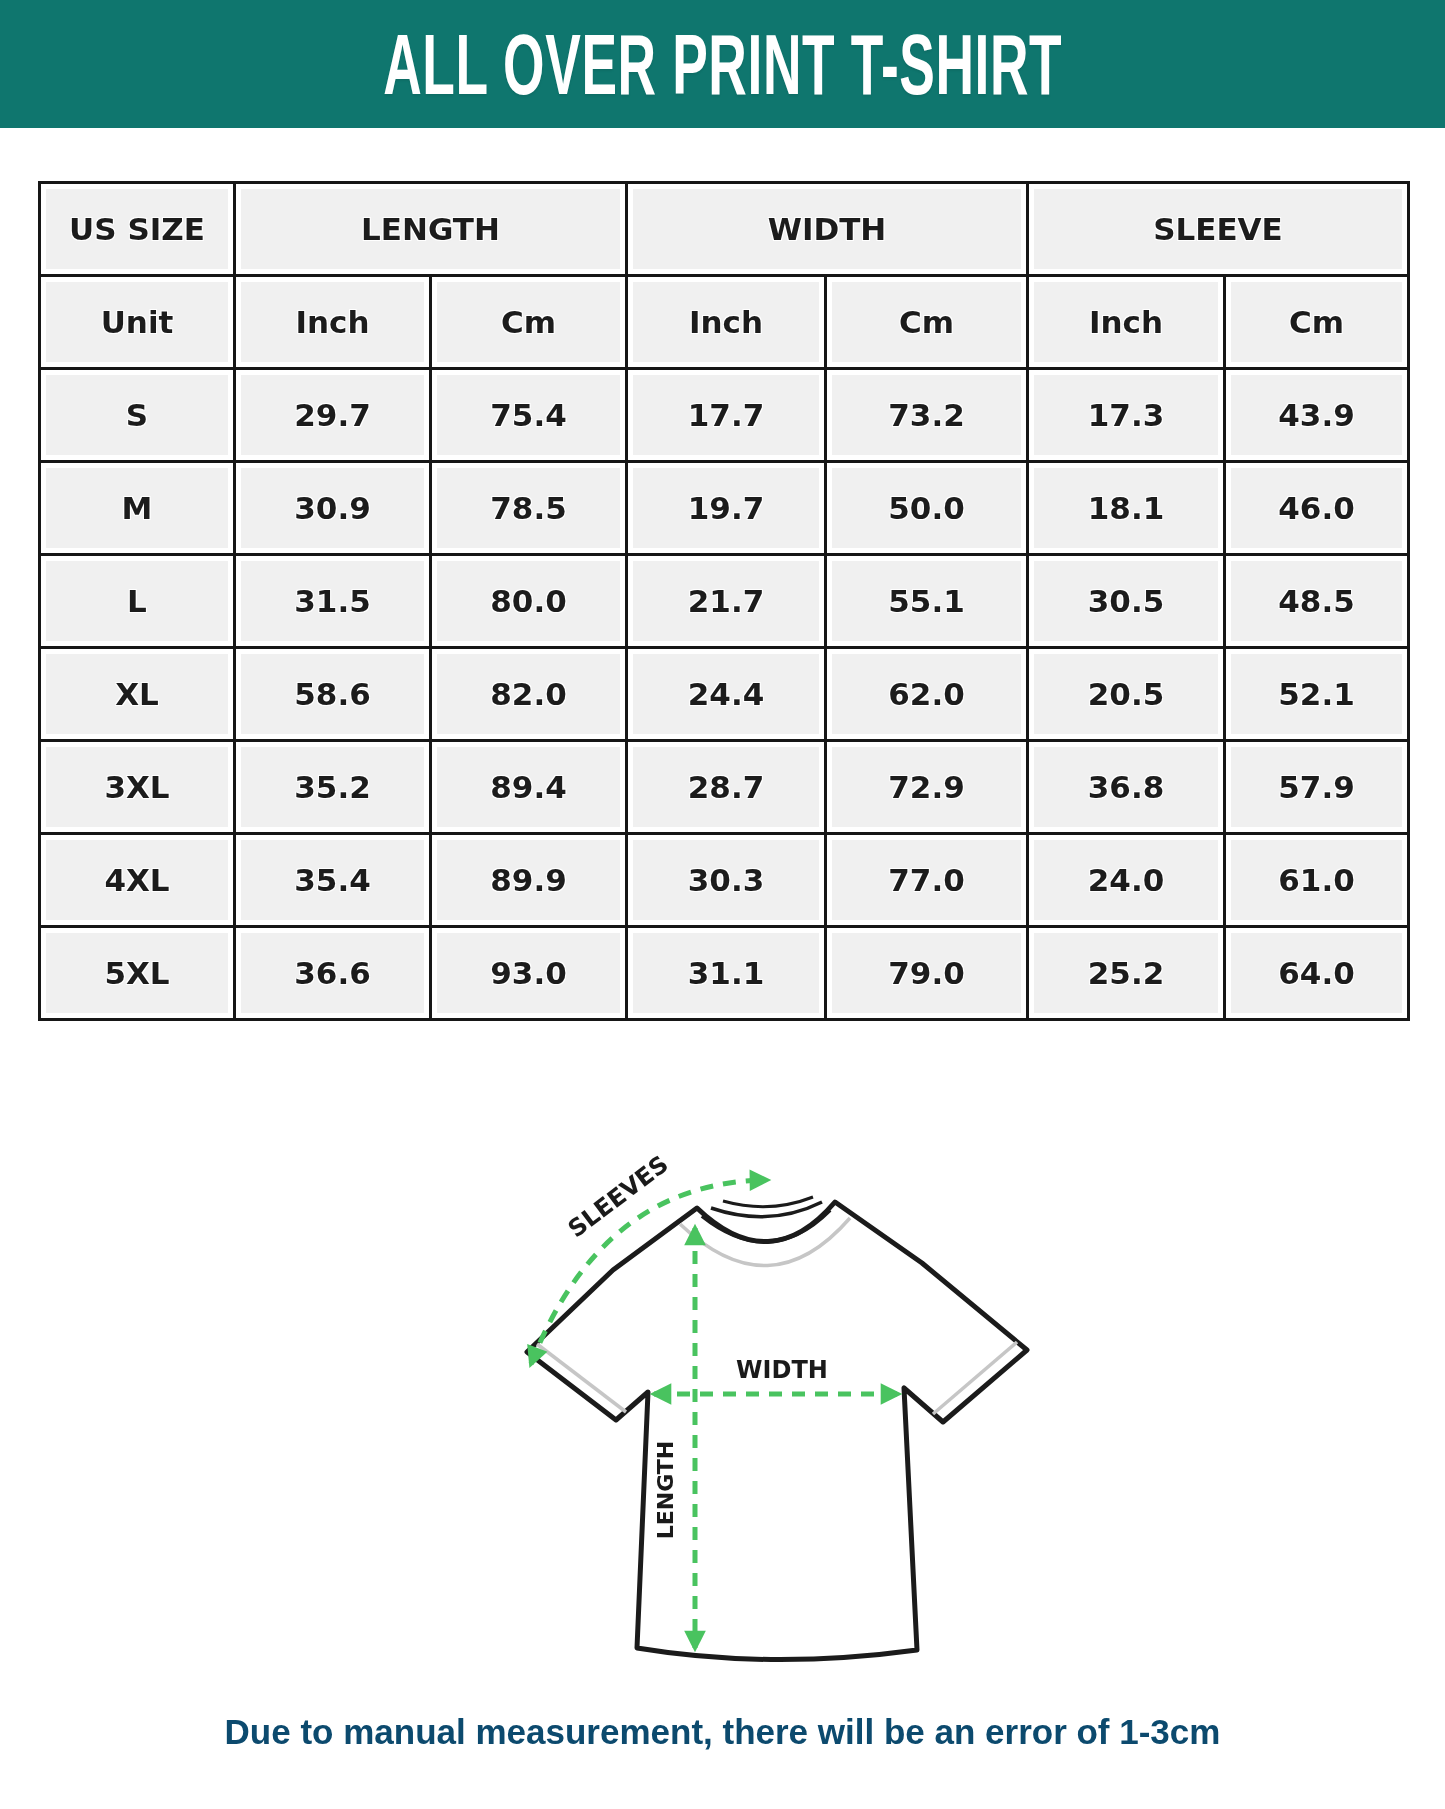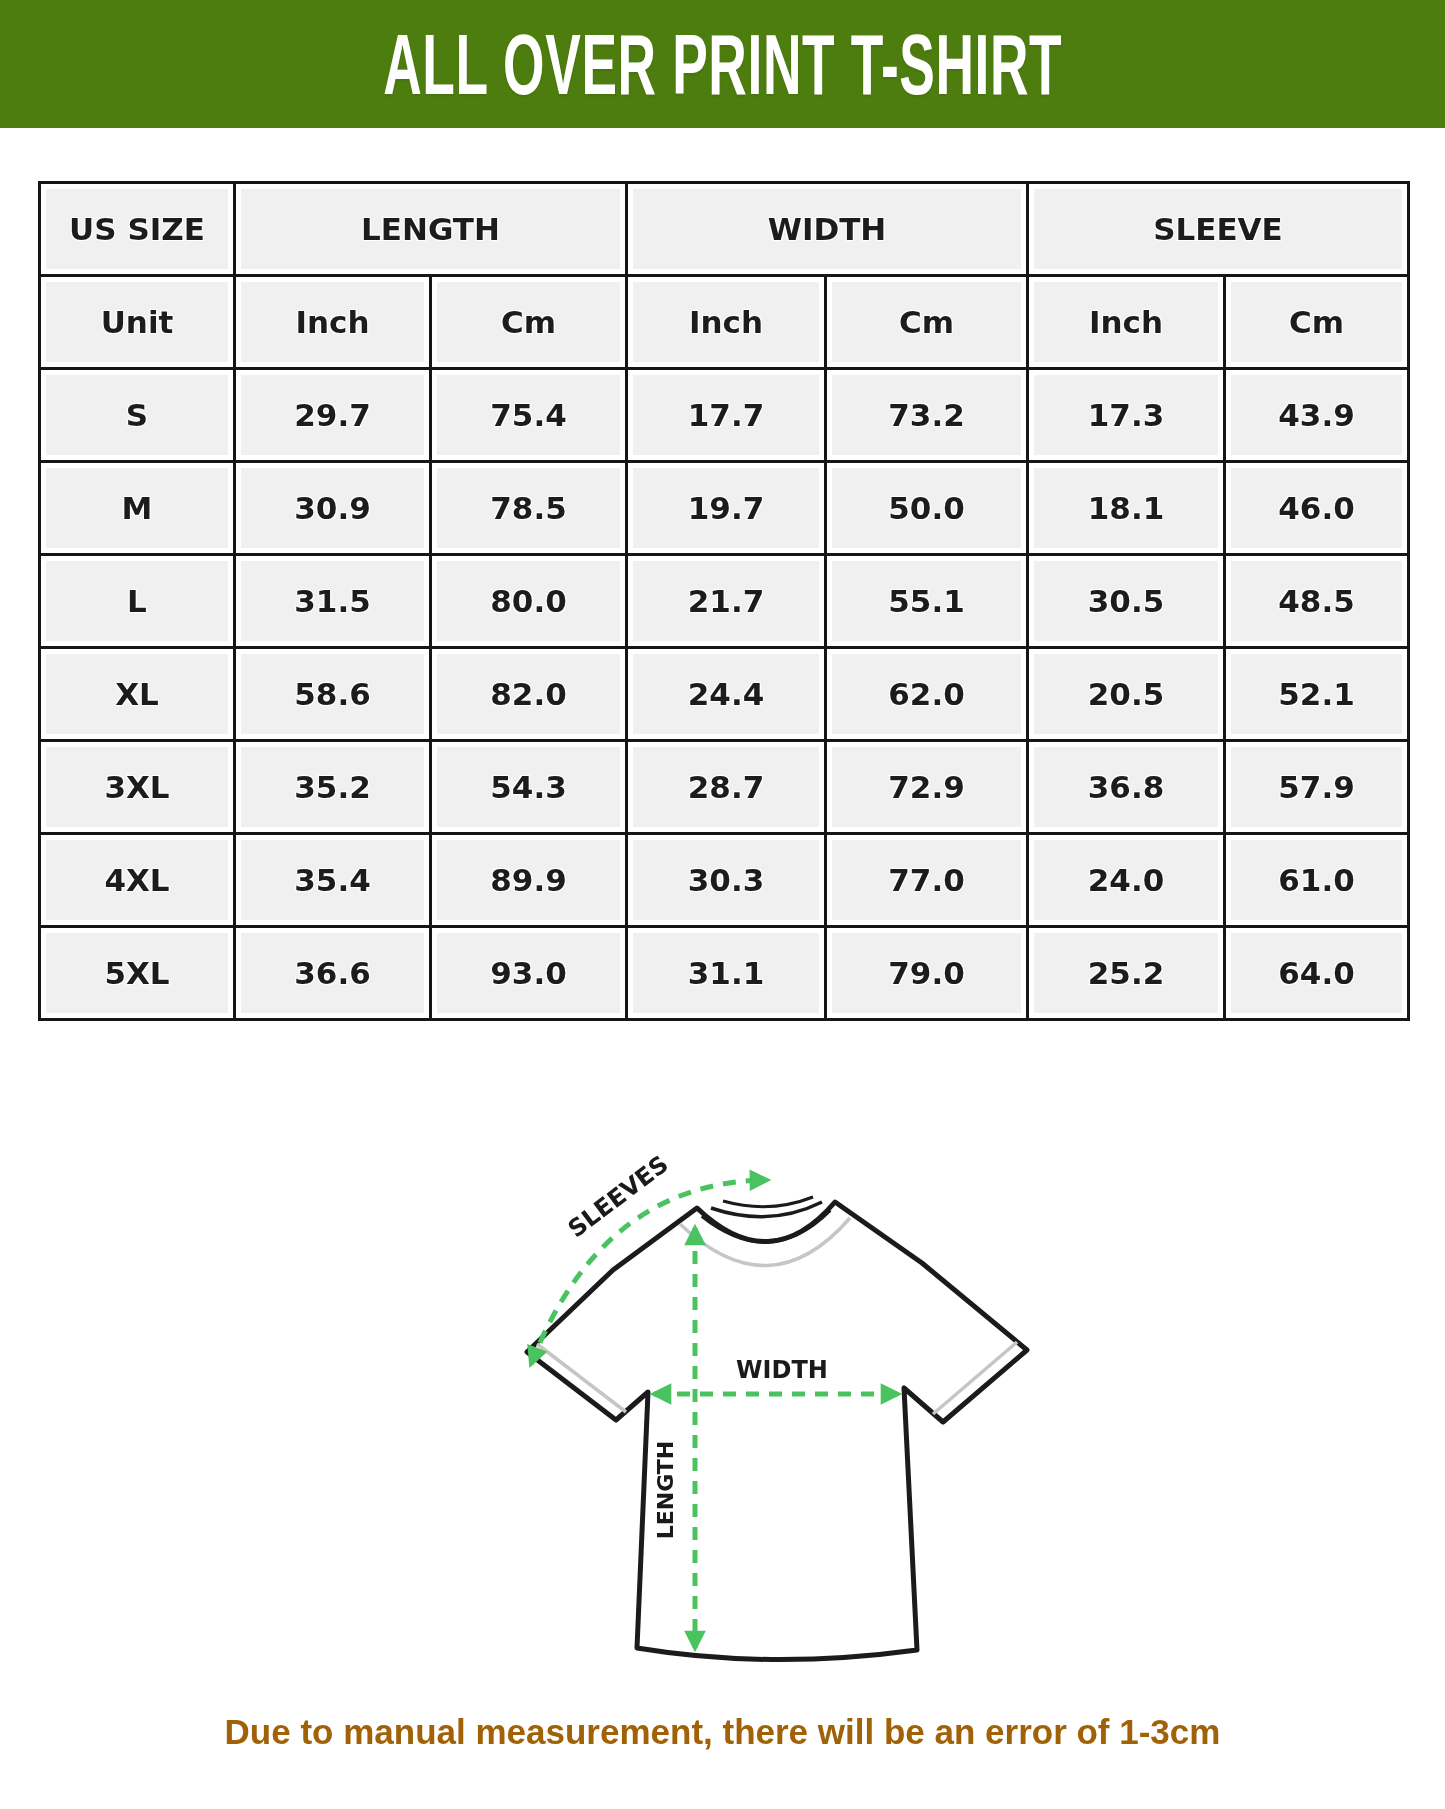--- a/index.html
+++ b/index.html
@@ -3,21 +3,21 @@
 <meta charset="utf-8">
 <style>
   html,body{margin:0;padding:0;}
   body{
     width:1445px;height:1809px;position:relative;background:#ffffff;
     font-family:"DejaVu Sans","Liberation Sans",sans-serif;overflow:hidden;
   }
   
   .banner{
     position:absolute;left:0;top:0;width:1445px;height:128px;
-    background:#4d7c0f;display:flex;align-items:center;justify-content:center;
+    background:#0f766e;display:flex;align-items:center;justify-content:center;
   }
   .banner h1{
     margin:0;color:#ffffff;font-family:"Liberation Sans",sans-serif;
     font-weight:bold;font-size:86px;letter-spacing:1px;white-space:nowrap;
     transform:scaleX(0.62);transform-origin:center center;
     text-shadow:0 2px 3px rgba(0,0,0,0.08);
   }
   
   .size-table{
     position:absolute;left:38px;top:181px;width:1372px;
@@ -34,21 +34,21 @@
   .size-table tr{height:93px;}
   
   .diagram{position:absolute;left:430px;top:1020px;width:630px;height:650px;}
   .diagram text{
     font-family:"DejaVu Sans","Liberation Sans",sans-serif;
     font-weight:bold;fill:#1a1a1a;
   }
   
   .note{
     position:absolute;left:0;top:1712px;width:1445px;text-align:center;
-    font-weight:bold;font-size:35px;color:#a16207;
+    font-weight:bold;font-size:35px;color:#0c4a6e;
     font-family:"Liberation Sans",sans-serif;
   }
 </style>
 </head>
 <body>
 
 <div class="banner">
   <h1>ALL OVER PRINT T-SHIRT</h1>
 </div>
 
@@ -110,21 +110,21 @@
       <td>58.6</td>
       <td>82.0</td>
       <td>24.4</td>
       <td>62.0</td>
       <td>20.5</td>
       <td>52.1</td>
     </tr>
     <tr>
       <td>3XL</td>
       <td>35.2</td>
-      <td>54.3</td>
+      <td>89.4</td>
       <td>28.7</td>
       <td>72.9</td>
       <td>36.8</td>
       <td>57.9</td>
     </tr>
     <tr>
       <td>4XL</td>
       <td>35.4</td>
       <td>89.9</td>
       <td>30.3</td>

